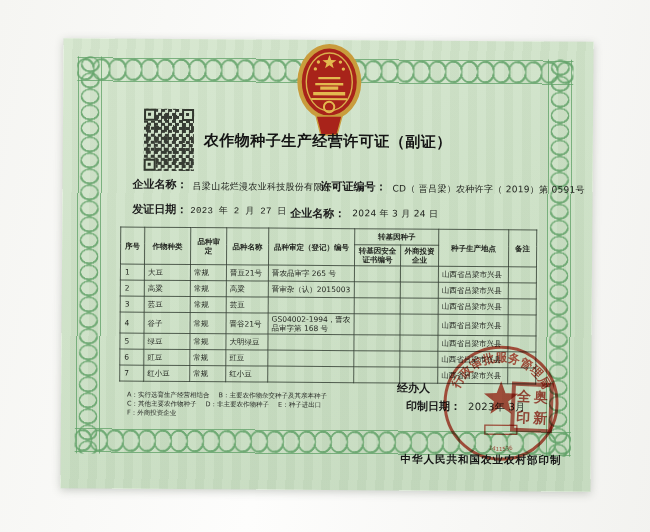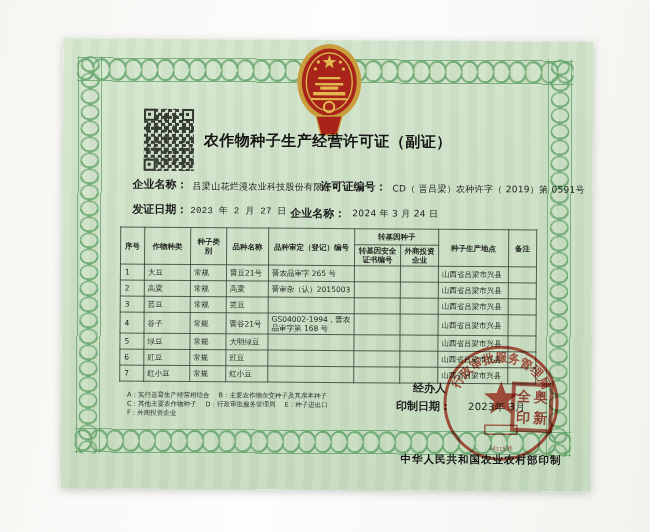--- a/index.html
+++ b/index.html
@@ -47,22 +47,22 @@
        table-layout:fixed;font-size:7.5px;color:#1f221d;}
   table.seed th,table.seed td{border:1px solid rgba(45,55,45,.78);padding:1px 3px;
        line-height:9px;vertical-align:middle;overflow:hidden;}
   table.seed th{font-weight:bold;text-align:center;height:13px;}
   table.seed td{height:13px;text-align:left;}
   table.seed td:first-child{text-align:left;padding-left:4px;}
   
   .notes{position:absolute;left:66px;top:352px;width:215px;font-size:6.5px;
          line-height:9px;color:#2c2f2a;}
   .notes span{margin-right:9px;white-space:nowrap;display:inline-block;}
-  .handler{position:absolute;left:352px;top:340px;text-align:center;}
-  .printdate{position:absolute;left:335px;top:358px;}
+  .handler{position:absolute;left:336px;top:340px;text-align:center;}
+  .printdate{position:absolute;left:345px;top:358px;}
   .printval{position:absolute;left:407px;top:359px;font-size:10px;}
   .footer{position:absolute;left:308px;top:412px;width:225px;text-align:center;
           font-family:"Liberation Serif","DejaVu Serif",serif;font-weight:bold;
           font-size:10.5px;letter-spacing:1px;color:#151515;}
   
   .roundseal{position:absolute;left:378px;top:300px;width:124px;height:124px;
              opacity:.85;mix-blend-mode:multiply;}
   .sqseal{position:absolute;left:450px;top:341px;width:42px;height:50px;box-sizing:border-box;
           border:4px solid rgba(178,44,32,.82);transform:rotate(2deg);
           display:grid;grid-template-columns:1fr 1fr;align-items:center;justify-items:center;
@@ -127,21 +127,21 @@
           <col style="width:86px">
           <col style="width:46px">
         <col style="width:38px">
           <col style="width:70px">
           <col style="width:28px">
       </colgroup>
       <thead>
         <tr>
           <th rowspan="2">序号</th>
           <th rowspan="2">作物种类</th>
-          <th rowspan="2">种子类别</th>
+          <th rowspan="2">品种审定</th>
           <th rowspan="2">品种名称</th>
           <th rowspan="2">品种审定（登记）编号</th>
           <th colspan="2">转基因种子</th>
           <th rowspan="2">种子生产地点</th>
           <th rowspan="2">备注</th>
         </tr>
         <tr>
           <th>转基因安全证书编号</th>
           <th>外商投资企业</th>
         </tr>
@@ -220,21 +220,21 @@
             <td>红小豆</td>
             <td></td>
             <td></td>
             <td></td>
             <td>山西省吕梁市兴县</td>
             <td></td>
           </tr>
         </tbody>
     </table>
 
-    <div class="notes"><span>A：实行选育生产经营相结合</span><span>B：主要农作物杂交种子及其亲本种子</span><span>C：其他主要农作物种子</span><span>D：行政审批服务管理局</span><span>E：种子进出口</span><span>F：外商投资企业</span></div>
+    <div class="notes"><span>A：实行选育生产经营相结合</span><span>B：主要农作物杂交种子及其亲本种子</span><span>C：其他主要农作物种子</span><span>D：非主要农作物种子</span><span>E：种子进出口</span><span>F：外商投资企业</span></div>
 
     <span class="lab handler">经办人</span>
     <span class="lab printdate">印制日期：</span>
     <span class="val printval">2023年  3月</span>
 
     <svg class="roundseal" viewBox="0 0 124 124">
       <defs>
         <path id="arcTop" d="M 16 66 A 46 46 0 1 1 108 66" fill="none"></path>
         <path id="arcBot" d="M 30 96 A 44 44 0 0 0 94 96" fill="none"></path>
       </defs>

